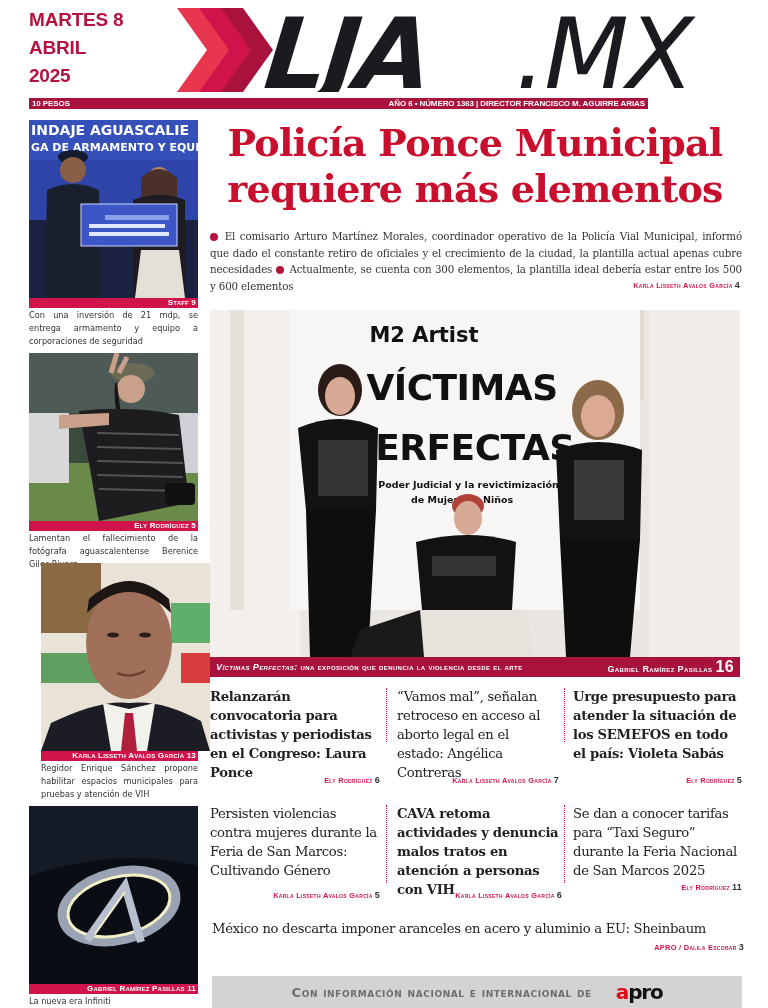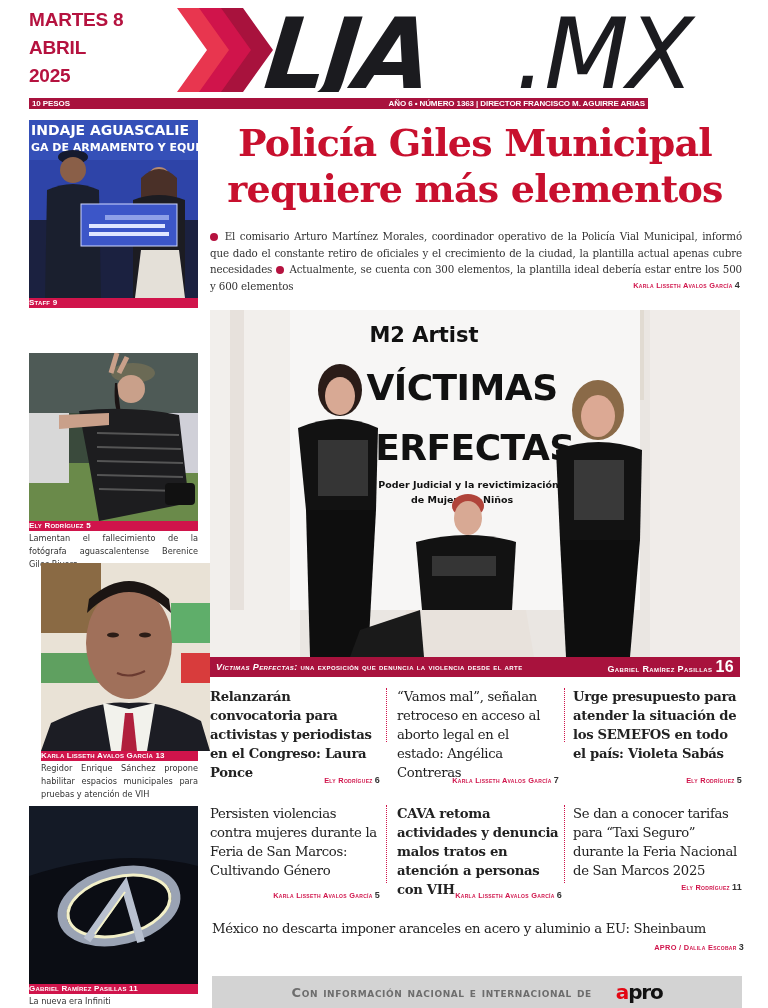--- a/index.html
+++ b/index.html
@@ -7,21 +7,21 @@
   body { position: relative; font-family: "DejaVu Serif", serif; color: #222; }
 
   
   .date-block { position: absolute; left: 29px; top: 6px; width: 140px; font-family: "Liberation Sans", sans-serif; font-weight: bold; color: #b5123f; font-size: 19px; line-height: 28px; letter-spacing: -0.2px; }
   .logo { position: absolute; left: 175px; top: 6px; width: 580px; height: 86px; }
   .top-bar { position: absolute; left: 29px; top: 98px; width: 619px; height: 11px; background: #a8123d; color: #fff; font-family: "Liberation Sans", sans-serif; font-weight: bold; font-size: 8px; line-height: 11px; padding: 0 3px; display: flex; justify-content: space-between; letter-spacing: -0.1px; }
 
   
   .side-item { position: absolute; left: 29px; width: 169px; }
   .side-photo { position: relative; width: 169px; overflow: hidden; }
-  .side-credit { height: 10px; background: #d0144b; color: #fff; font-family: "Liberation Sans", sans-serif; font-weight: bold; font-size: 8px; line-height: 10px; text-align: left; padding-right: 2px; font-variant: small-caps; letter-spacing: 0.2px; }
+  .side-credit { height: 10px; background: #d0144b; color: #fff; font-family: "Liberation Sans", sans-serif; font-weight: bold; font-size: 8px; line-height: 10px; text-align: right; padding-right: 2px; font-variant: small-caps; letter-spacing: 0.2px; }
   .side-caption { font-family: "DejaVu Sans", sans-serif; font-size: 8.2px; line-height: 13px; color: #333; text-align: justify; margin-top: 1px; }
 
   
   .headline { position: absolute; left: 208px; top: 120px; width: 534px; text-align: center; font-family: "DejaVu Serif", serif; font-weight: bold; color: #c8102e; font-size: 38px; line-height: 46px; letter-spacing: -0.8px; }
   .lede { position: absolute; left: 210px; top: 228px; width: 532px; font-family: "DejaVu Serif", serif; font-size: 10.3px; line-height: 16.5px; color: #333; text-align: justify; letter-spacing: -0.15px; }
   .bullet { display: inline-block; width: 8px; height: 8px; border-radius: 50%; background: #b5123f; vertical-align: -0.5px; margin-right: 2px; }
   .byline { font-family: "Liberation Sans", sans-serif; font-weight: bold; font-size: 7.4px; color: #d0144b; font-variant: small-caps; letter-spacing: 0.3px; }
   .byline .pg { color: #333; font-size: 9px; font-variant: normal; margin-left: 2px; }
   .lede-byline { position: absolute; right: 28px; top: 280px; }
 
@@ -86,20 +86,21 @@
       <path d="M112,58 Q130,40 148,58 L148,80 L112,80 Z" fill="#4a3028"></path>
       <path d="M104,80 Q130,70 156,80 L156,178 L104,178 Z" fill="#1c1c22"></path>
       <path d="M112,130 L150,130 L156,178 L106,178 Z" fill="#e4e0d8"></path>
       <rect x="52" y="84" width="96" height="42" fill="#3c56c8" stroke="#cfd8ff" stroke-width="1"></rect>
       <rect x="76" y="95" width="64" height="5" fill="#8ea0e8"></rect>
       <rect x="60" y="104" width="76" height="4" fill="#e0e6ff"></rect>
       <rect x="60" y="112" width="80" height="4" fill="#e0e6ff"></rect>
     </svg>
   </div>
   <div class="side-credit"><span>Staff</span> <span>9</span></div>
+  <div class="side-caption">Con una inversión de 21 mdp, se entrega armamento y equipo a corporaciones de seguridad</div>
 </div>
 
 <div class="side-item" style="top:353px;">
   <div class="side-photo" style="height:168px;">
     <svg width="169" height="168" viewBox="0 0 169 168">
       <rect width="169" height="168" fill="#3a4a3c"></rect>
       <rect x="0" y="0" width="169" height="60" fill="#4e5a56"></rect>
       <rect x="0" y="110" width="169" height="58" fill="#6a8a4a"></rect>
       <rect x="0" y="60" width="40" height="70" fill="#d8d8d8"></rect>
       <rect x="130" y="60" width="39" height="60" fill="#d0d0d8"></rect>
@@ -154,21 +155,21 @@
       <ellipse cx="90" cy="100" rx="52" ry="29" fill="none" stroke="#f3f0c8" stroke-width="3" transform="rotate(-14 90 100)"></ellipse>
       <path d="M58,134 L96,80 L112,136" fill="none" stroke="#b8c0cf" stroke-width="8"></path>
       <path d="M66,128 L96,86" fill="none" stroke="#f3f0c8" stroke-width="2"></path>
     </svg>
   </div>
   <div class="side-credit"><span>Gabriel Ramírez Pasillas</span> <span>11</span></div>
   <div class="side-caption">La nueva era Infiniti</div>
 </div>
 
 <h1 class="headline">
-  <div>Policía Giles Municipal</div>
+  <div>Policía Ponce Municipal</div>
   <div>requiere más elementos</div>
 </h1>
 
 <p class="lede">
   <span class="bullet"></span>
   <span>El comisario Arturo Martínez Morales, coordinador operativo de la Policía Vial Municipal, informó que dado el constante retiro de oficiales y el crecimiento de la ciudad, la plantilla actual apenas cubre necesidades</span>
   <span class="bullet"></span>
   <span>Actualmente, se cuenta con 300 elementos, la plantilla ideal debería estar entre los 500 y 600 elementos</span>
 </p>
 <div class="byline lede-byline">

